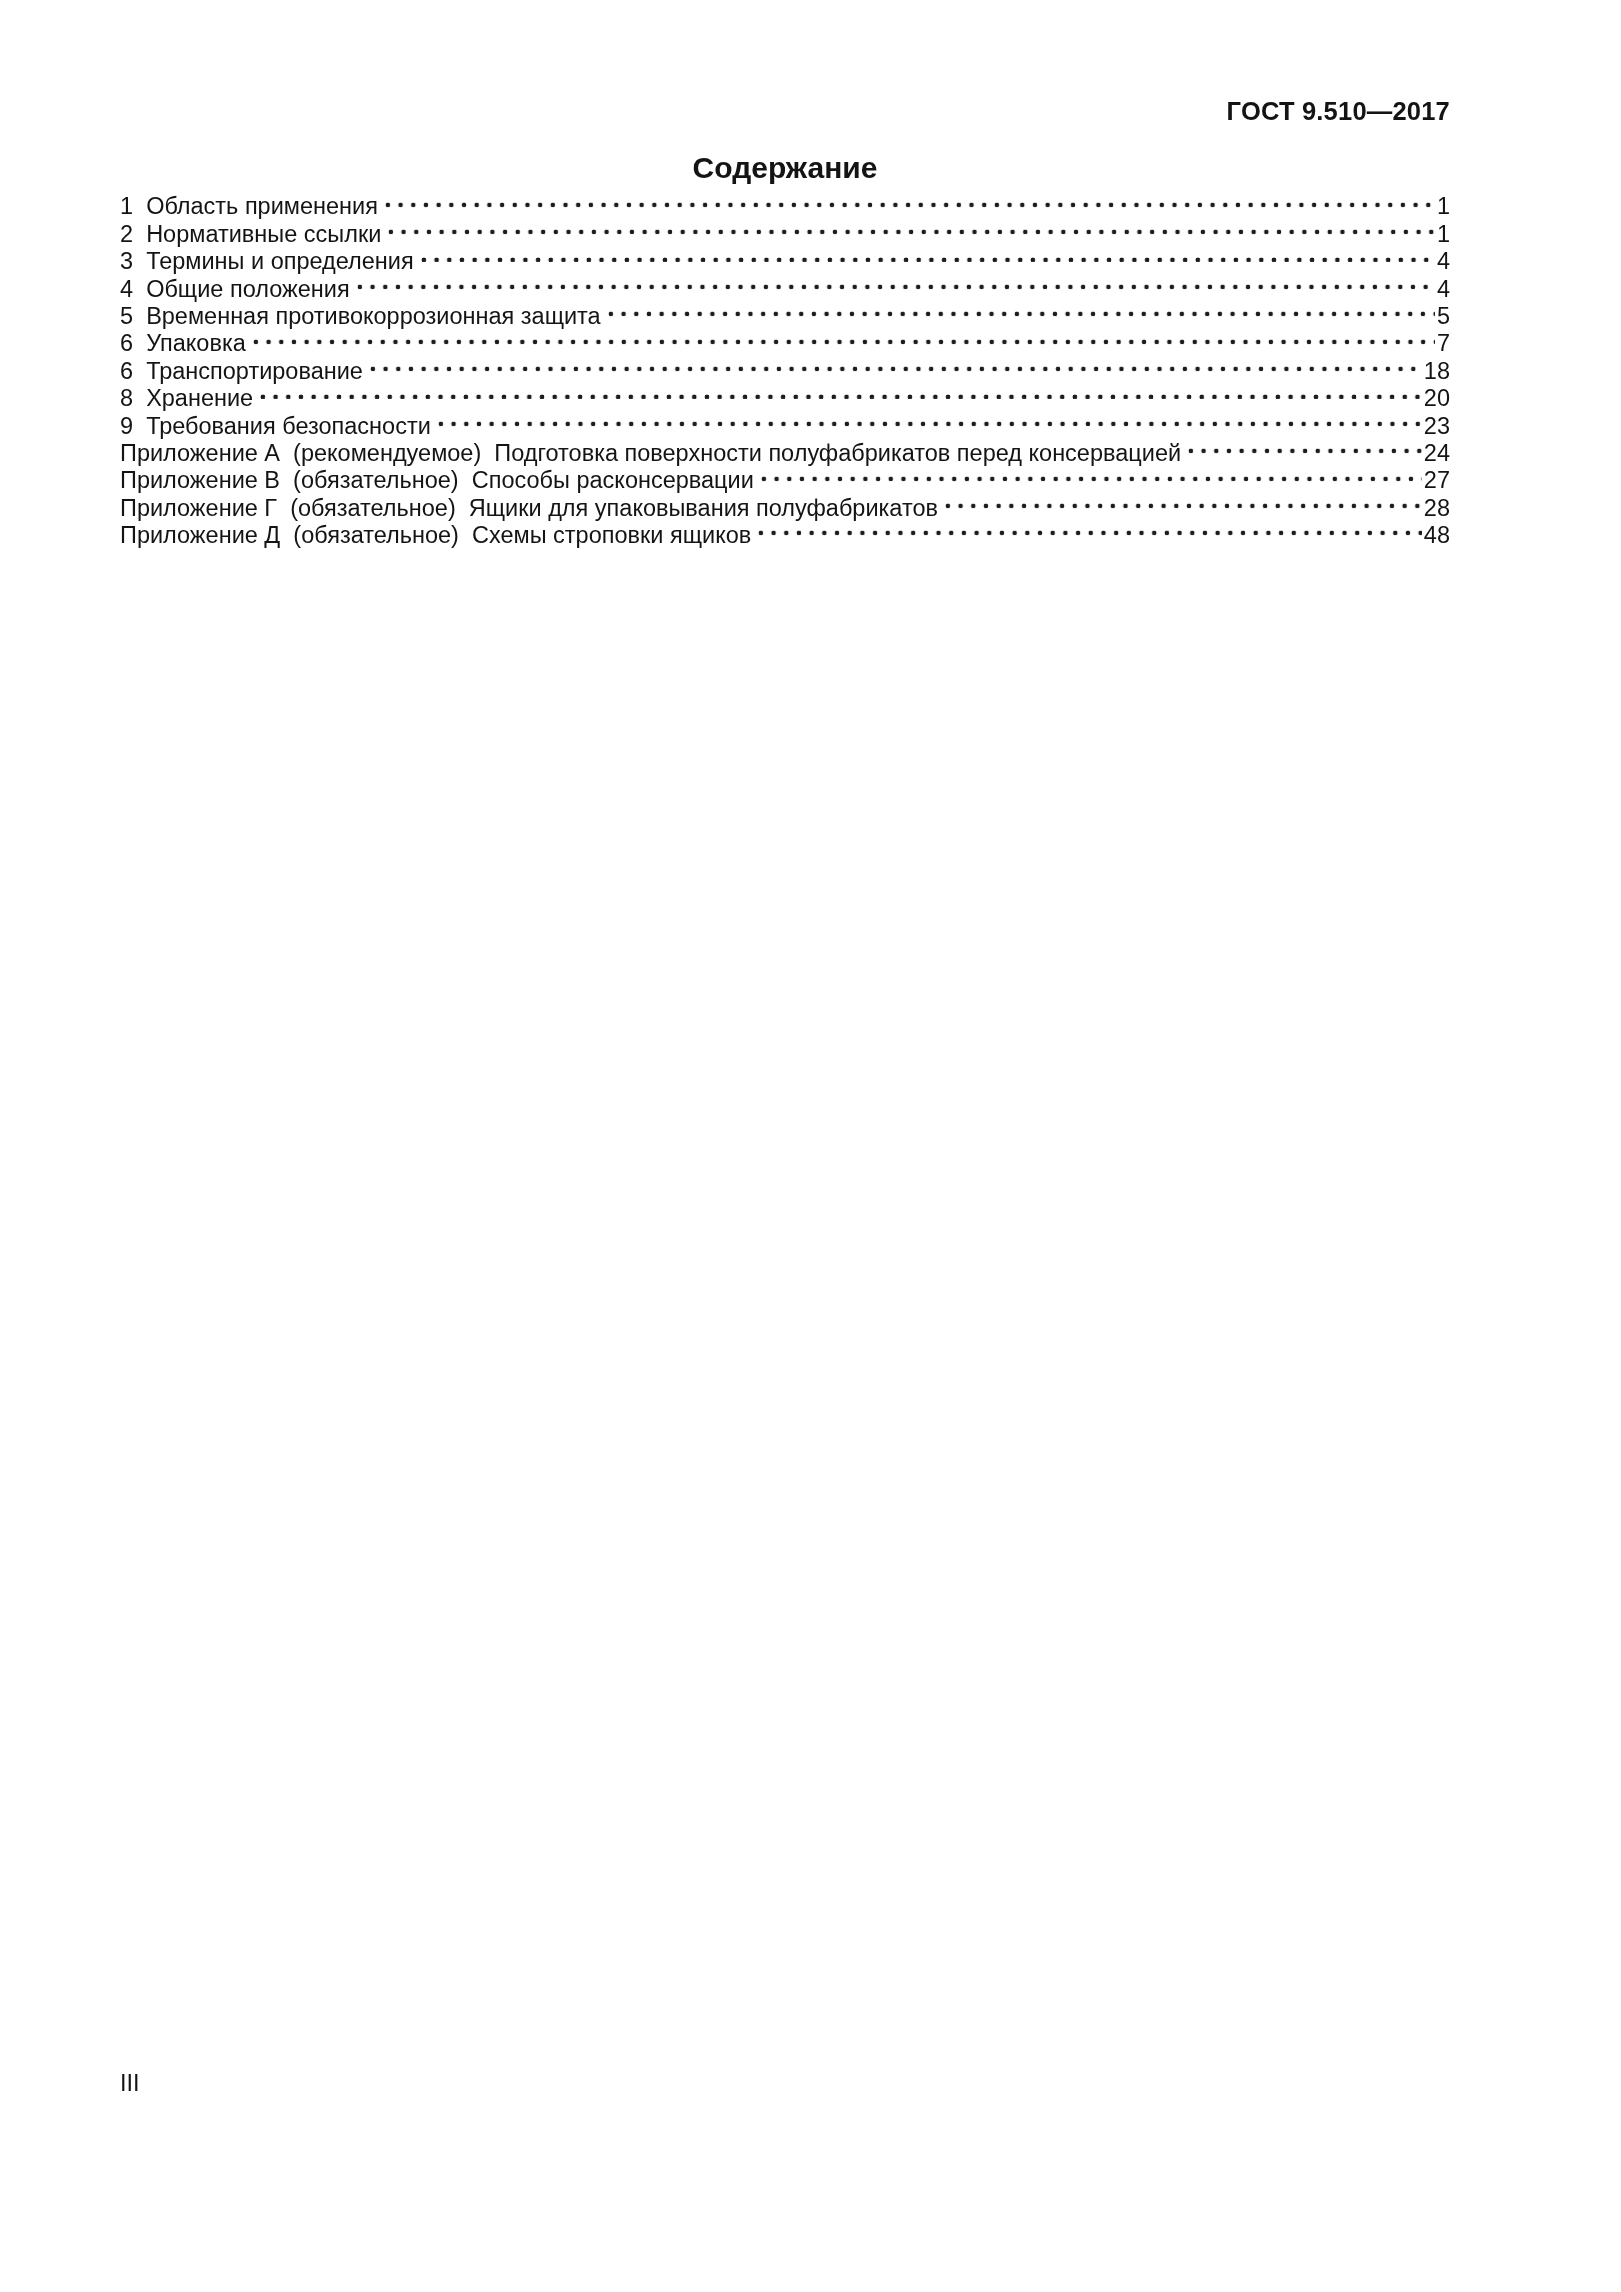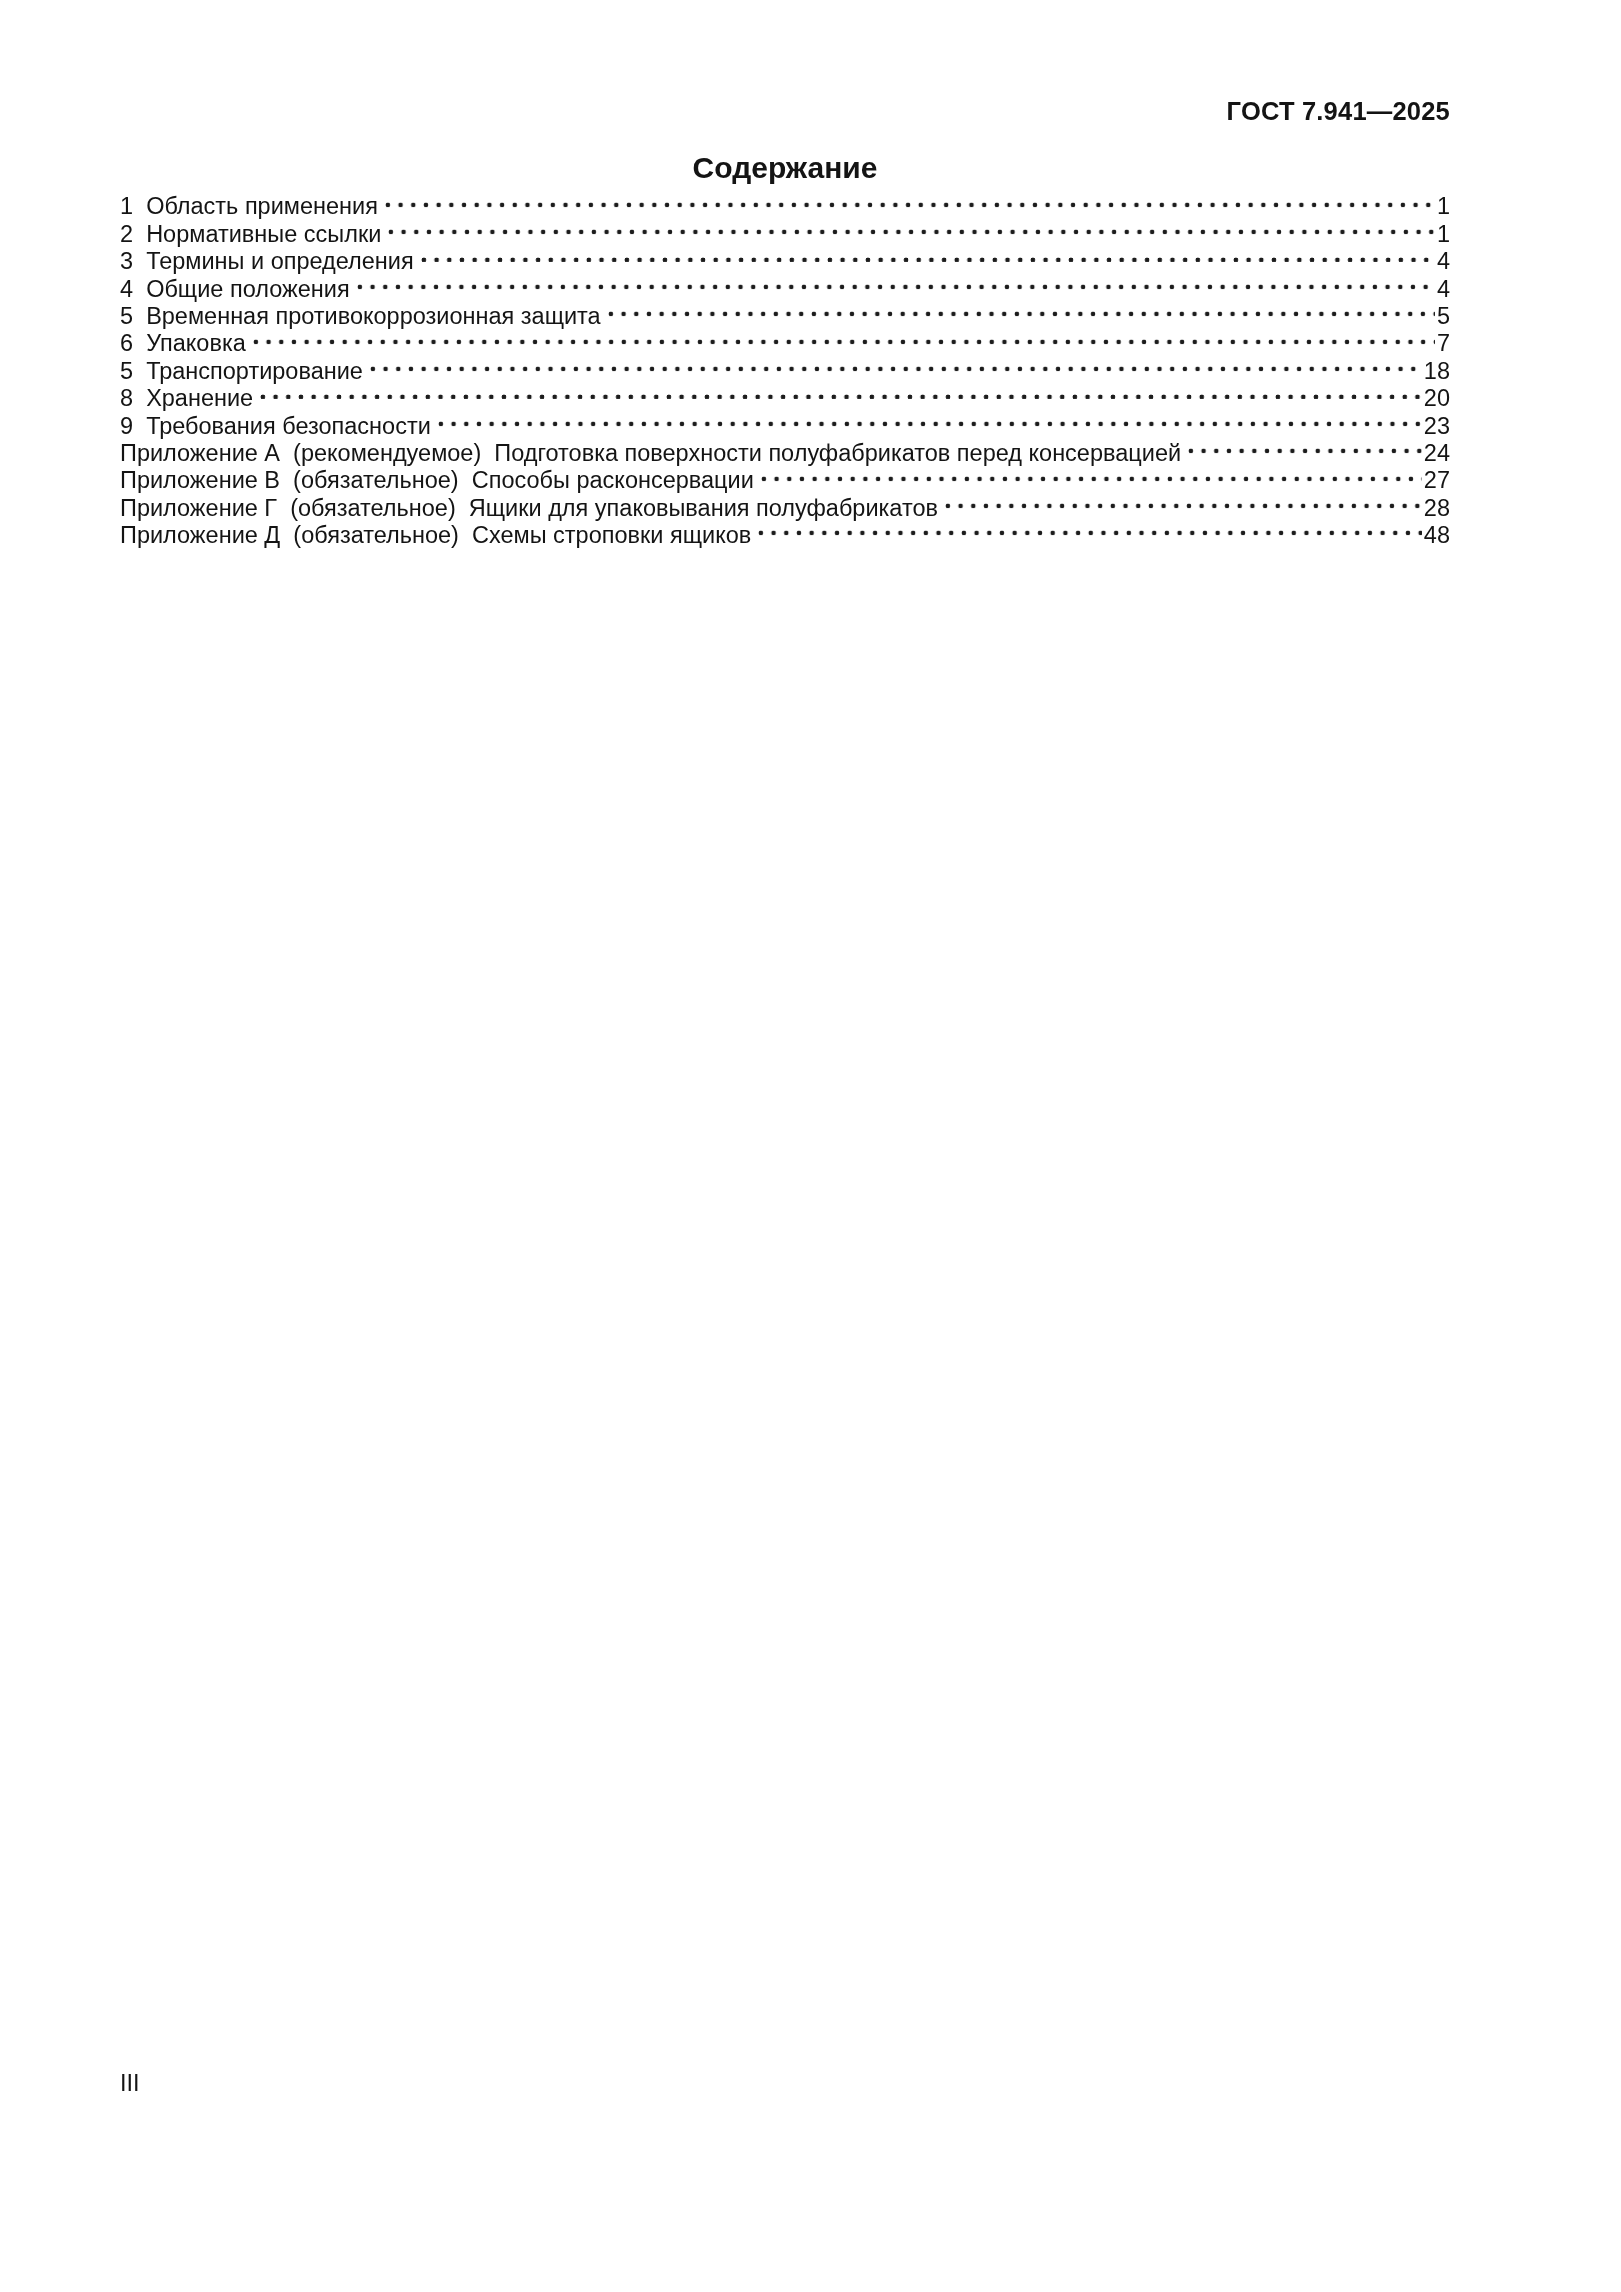--- a/index.html
+++ b/index.html
@@ -79,21 +79,21 @@
     font-size: 23.5px;
     line-height: 27.4px;
   }
 </style>
 </head>
 <body>
 
 <div class="page">
 
   <div class="doc-header">
-    <span>ГОСТ 7.941—2025</span>
+    <span>ГОСТ 9.510—2017</span>
   </div>
 
   <h1 class="doc-title">Содержание</h1>
 
   <div class="toc">
 
     <div class="toc-row">
       <span class="toc-label">1  Область применения</span>
       <span class="dots"></span>
       <span class="toc-page">1</span>
@@ -123,21 +123,21 @@
       <span class="toc-page">5</span>
     </div>
 
     <div class="toc-row">
       <span class="toc-label">6  Упаковка</span>
       <span class="dots"></span>
       <span class="toc-page">7</span>
     </div>
 
     <div class="toc-row">
-      <span class="toc-label">5  Транспортирование</span>
+      <span class="toc-label">6  Транспортирование</span>
       <span class="dots"></span>
       <span class="toc-page">18</span>
     </div>
 
     <div class="toc-row">
       <span class="toc-label">8  Хранение</span>
       <span class="dots"></span>
       <span class="toc-page">20</span>
     </div>
 

